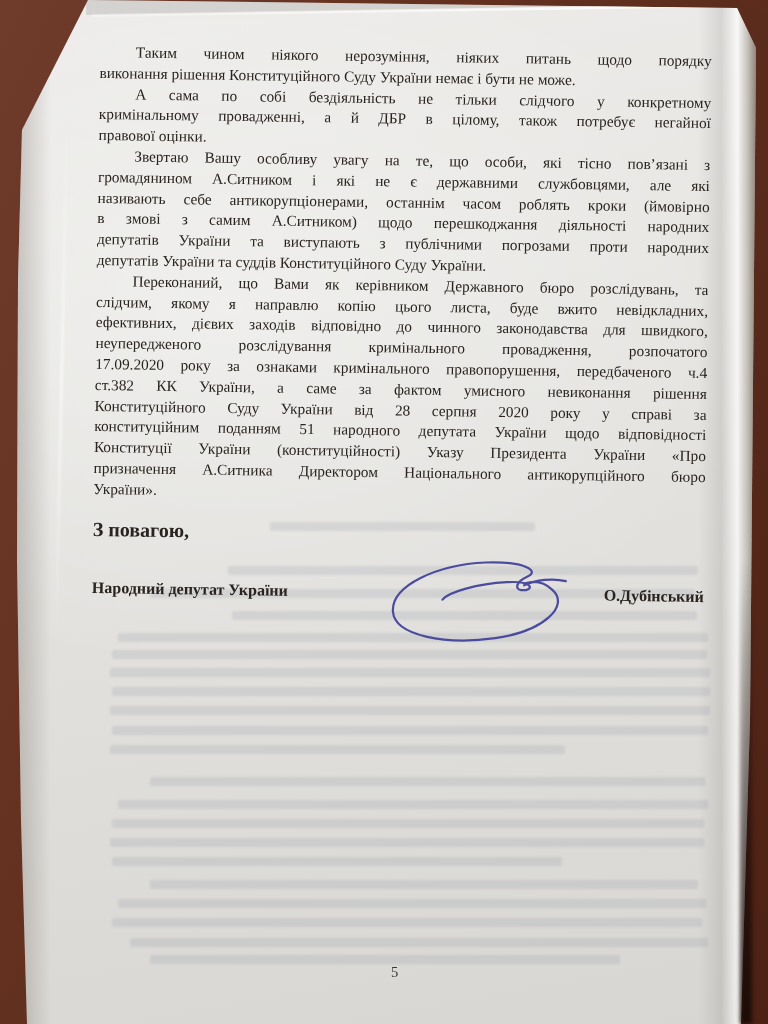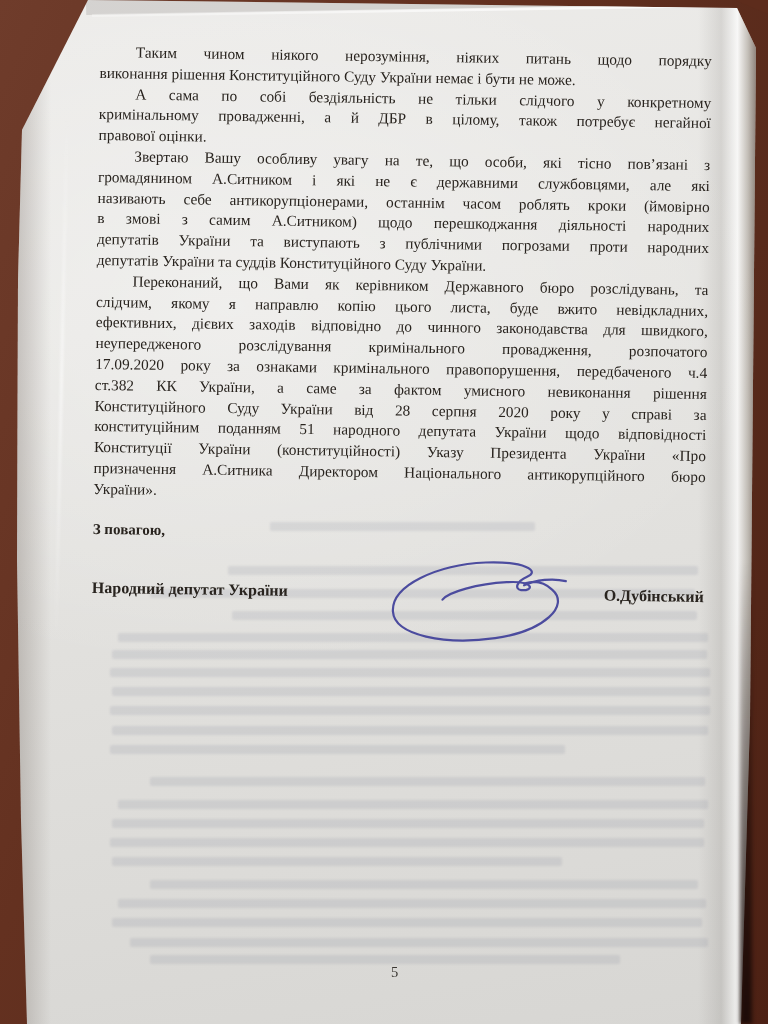--- a/index.html
+++ b/index.html
@@ -36,21 +36,21 @@
   
   .letter{
     position:absolute;left:100px;top:42px;width:612px;height:625px;
     transform:rotate(.85deg);transform-origin:0 0;
     color:var(--ink,#29241f);
     font-size:15.3px;line-height:20.8px;z-index:3;
   }
   .line{display:block;}
   .just{text-align:justify;text-align-last:justify;}
   .first{text-indent:36px;}
-  .closing{position:absolute;left:0;top:477px;font-weight:bold;font-size:15px;}
+  .closing{position:absolute;left:0;top:477px;font-weight:bold;font-size:20px;}
   .sig-row{position:absolute;left:0;top:536px;width:100%;display:flex;justify-content:space-between;font-weight:bold;font-size:16px;}
   .signature{position:absolute;left:286px;top:506px;width:205px;height:92px;z-index:4;}
   .page-number{position:absolute;left:391px;top:964px;font-size:14.5px;color:#3a3631;z-index:3;}
   
   .ghost{position:absolute;height:9px;background:rgba(104,110,134,.13);border-radius:2px;filter:blur(1.3px);z-index:1;}
 </style>
 </head>
 <body style="--ink: #29241f;">
 
 <div class="paper">

